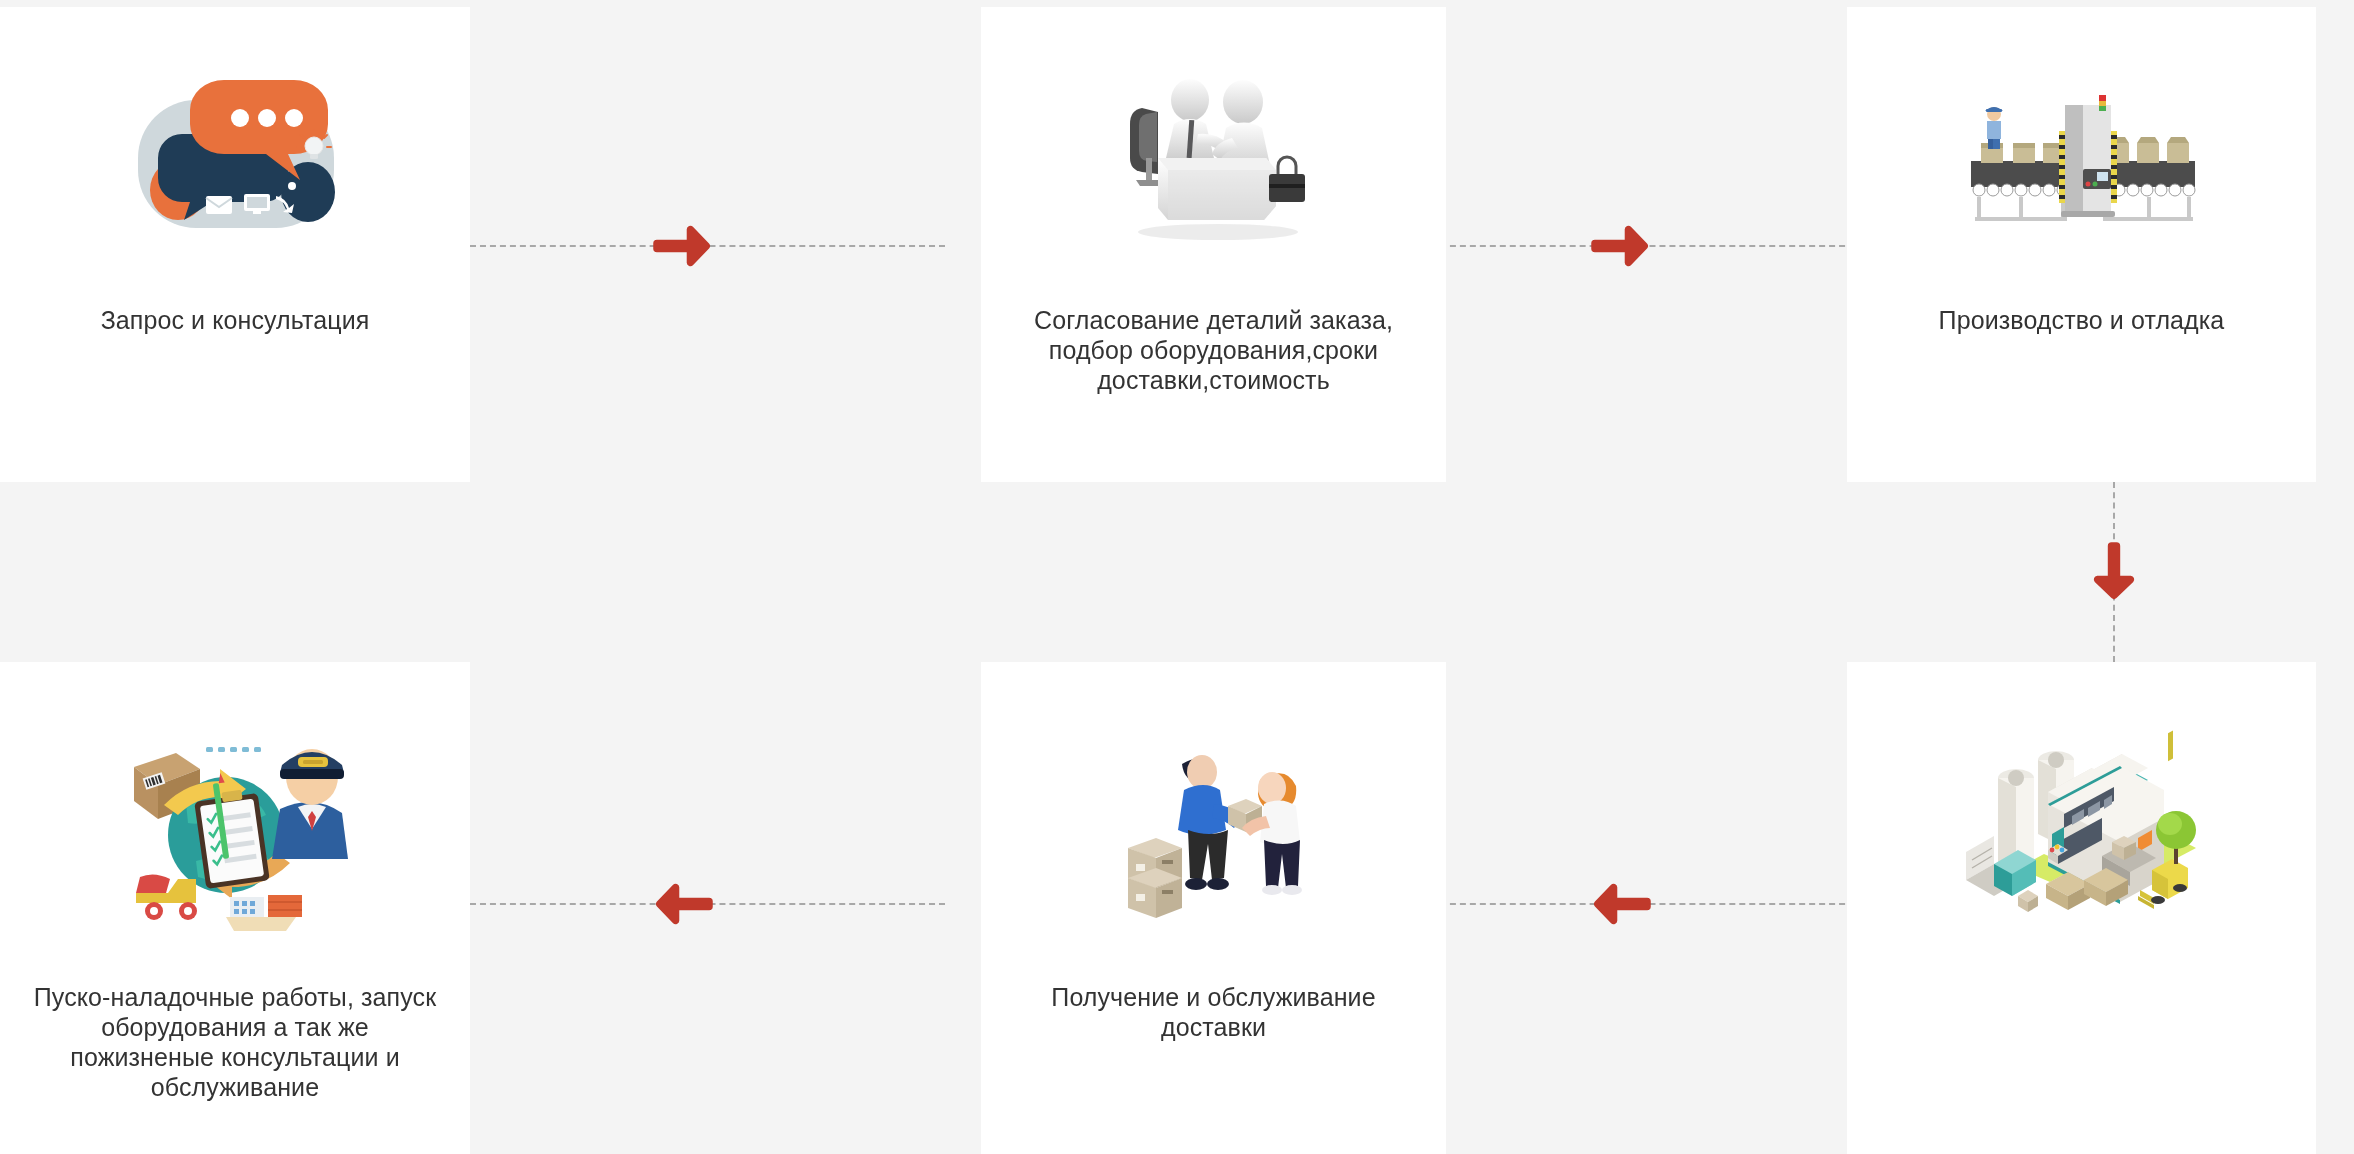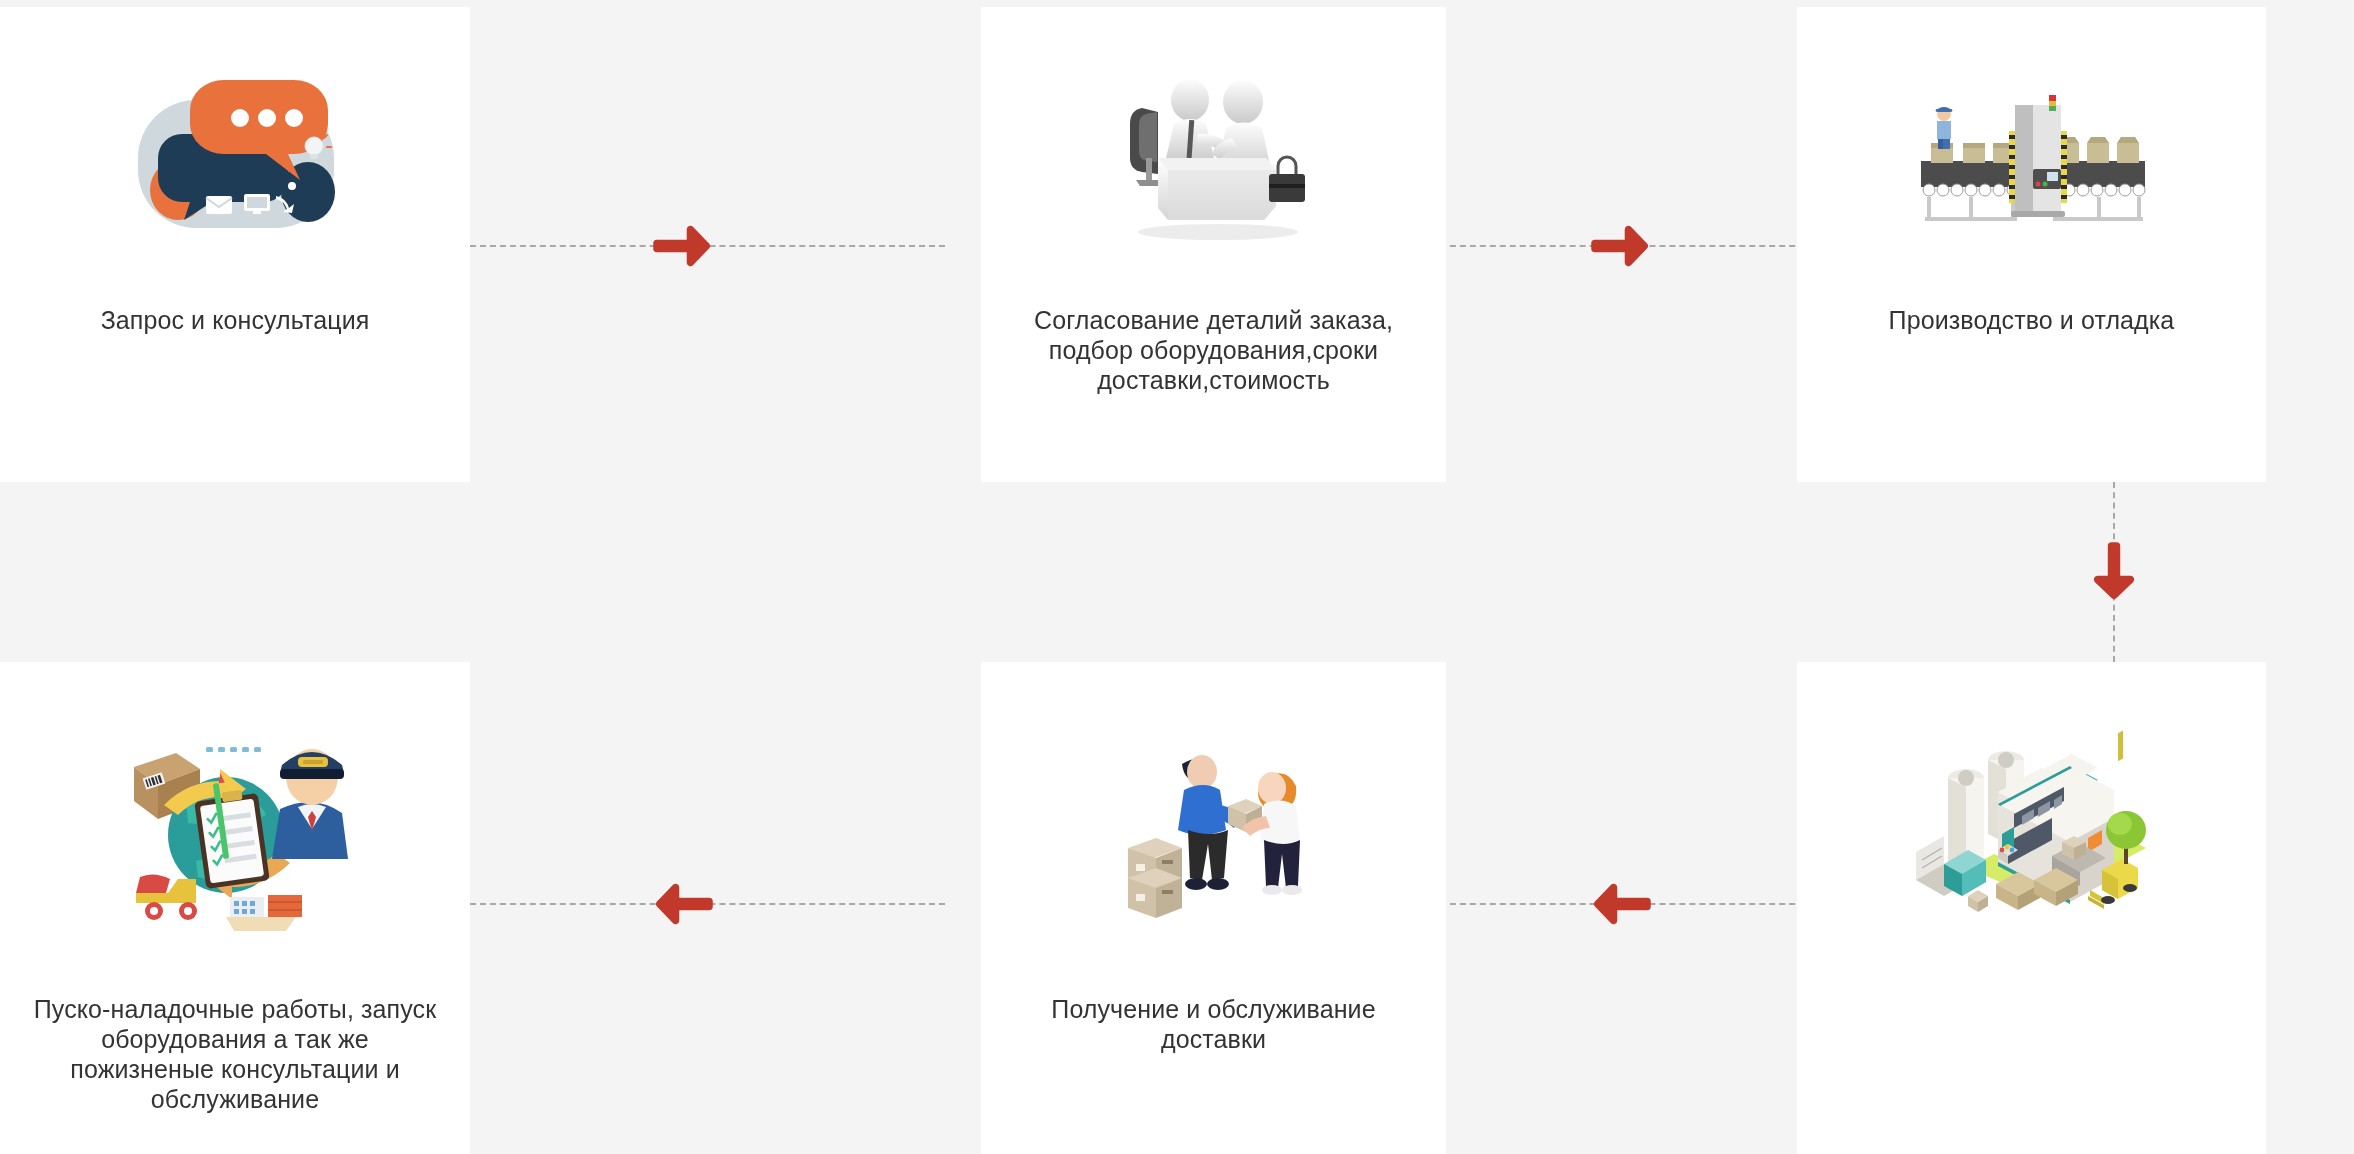--- a/index.html
+++ b/index.html
@@ -72,25 +72,25 @@
   }
 
   
   .card.r1 { top: 7px; height: 475px; }
   .card.r1 .card-art { height: 270px; padding-top: 20px; }
   .card.r1 .card-label { margin-top: 8px; }
 
   
   .card.r2 { top: 662px; height: 492px; }
   .card.r2 .card-art { height: 280px; padding-top: 28px; }
-  .card.r2 .card-label { margin-top: 24px; }
+  .card.r2 .card-label { margin-top: 12px; }
 
   .col1 { left: 0px;    width: 470px; }
   .col2 { left: 981px;  width: 465px; }
-  .col3 { left: 1797px; width: 469px; }
+  .col3 { left: 1847px; width: 469px; }
 </style>
 </head>
 <body>
 
 <div class="flow-board">
 
   <div class="conn-h" style="left:470px; top:245px; width:475px;"></div>
   <div class="conn-h" style="left:1410px; top:245px; width:475px;"></div>
   <div class="conn-v" style="left:2113px; top:482px; height:180px;"></div>
   <div class="conn-h" style="left:1410px; top:903px; width:475px;"></div>

